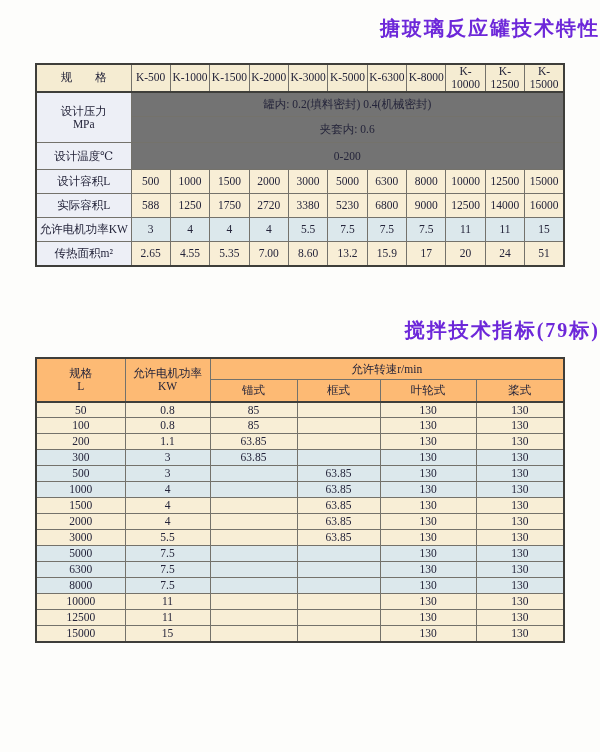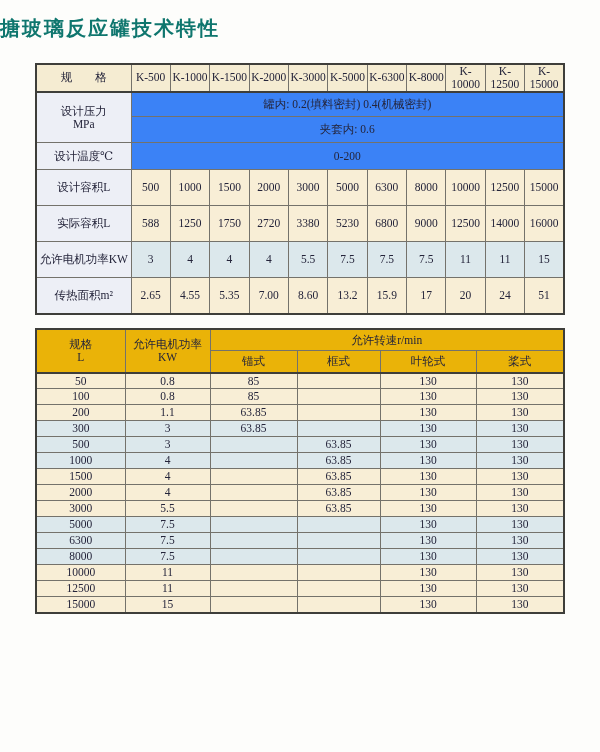--- a/index.html
+++ b/index.html
@@ -6,24 +6,24 @@
   body {
     width: 600px; height: 752px;
     background: #fdfdfb;
     font-family: "Liberation Serif", "DejaVu Serif", serif;
     color: #24243a;
   }
   .page { width: 600px; height: 752px; position: relative; overflow: hidden; }
 
   .doc-title {
     margin: 0; padding-top: 15px;
-    text-align: left;
+    text-align: right;
     font-size: 20px; font-weight: bold;
     letter-spacing: 2px;
-    color: #0f766e;
+    color: #6d28d9;
   }
   .doc-title.second { padding-top: 50px; }
 
   table {
     border-collapse: collapse;
     margin: 0 auto;
     width: 530px;
     table-layout: fixed;
     background: #ffffff;
   }
@@ -41,34 +41,34 @@
     padding: 0 1px;
     line-height: 1.12;
     overflow: hidden;
   }
 
   
   .t1 thead tr { height: 27px; padding-left: 28px; }
   #t1-special tr:nth-child(1) { height: 25px; padding-left: 6px; }
   #t1-special tr:nth-child(2) { height: 26px; margin-left: 40px; }
   #t1-special tr:nth-child(3) { height: 27px; }
-  #t1-body tr { height: 36px; }
+  #t1-body tr { height: 24px; }
 
   
   .t2 thead tr { height: 22px; }
   #t2-body tr { height: 16px; }
 
   
   .tone-cream { background: #f8eed6; }
   .tone-blue  { background: #dce8ec; }
   .lblcol     { background: #edeff6; }
   .headcream  { background: #f5ecd2; }
-  .spanblue   { background: #3b82f6; }
-
-  .t2 thead th { background: #eab308; }
+  .spanblue   { background: #737373; }
+
+  .t2 thead th { background: #fdba74; }
 </style>
 </head>
 <body>
 
 <div class="page">
 
   <h1 class="doc-title">搪玻璃反应罐技术特性</h1>
 
   <table class="t1">
     <colgroup>
@@ -170,20 +170,21 @@
           <td class="tone-cream">13.2</td>
           <td class="tone-cream">15.9</td>
           <td class="tone-cream">17</td>
           <td class="tone-cream">20</td>
           <td class="tone-cream">24</td>
           <td class="tone-cream">51</td>
         </tr>
       </tbody>
   </table>
 
+  <h1 class="doc-title second">搅拌技术指标(79标)</h1>
 
   <table class="t2">
     <colgroup>
       <col style="width:89px">
       <col style="width:85px">
       <col style="width:87px">
       <col style="width:83px">
       <col style="width:96px">
       <col>
     </colgroup>

